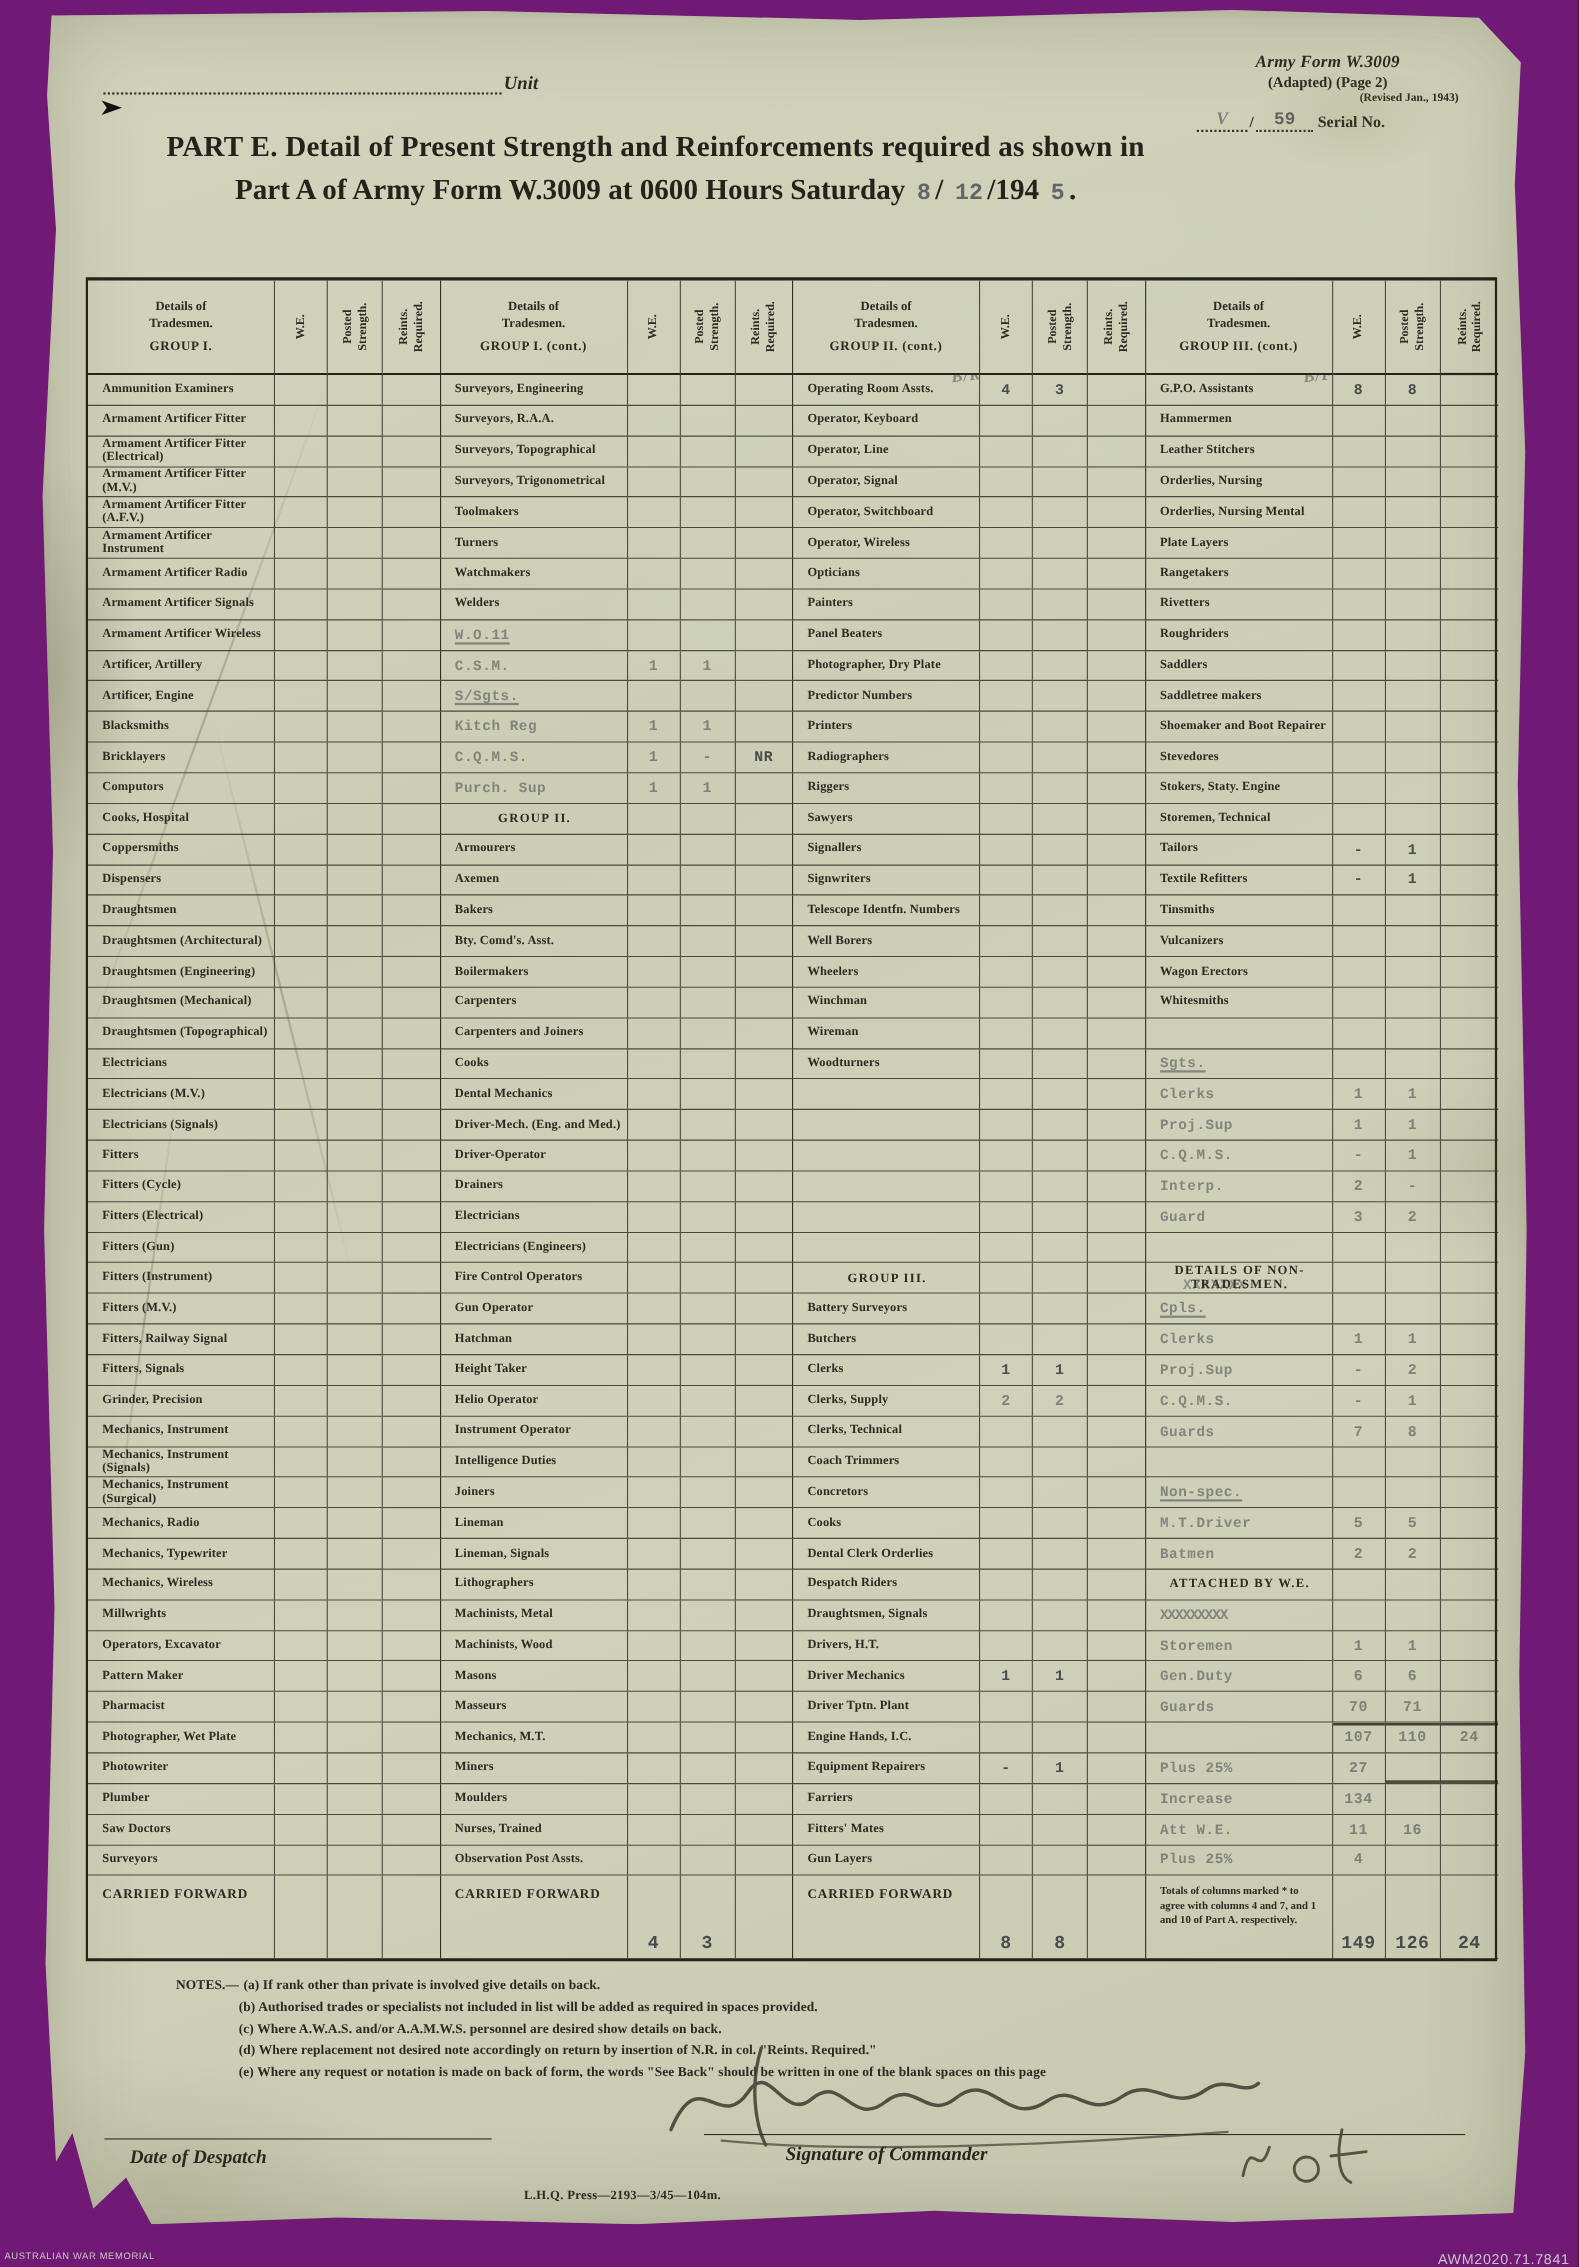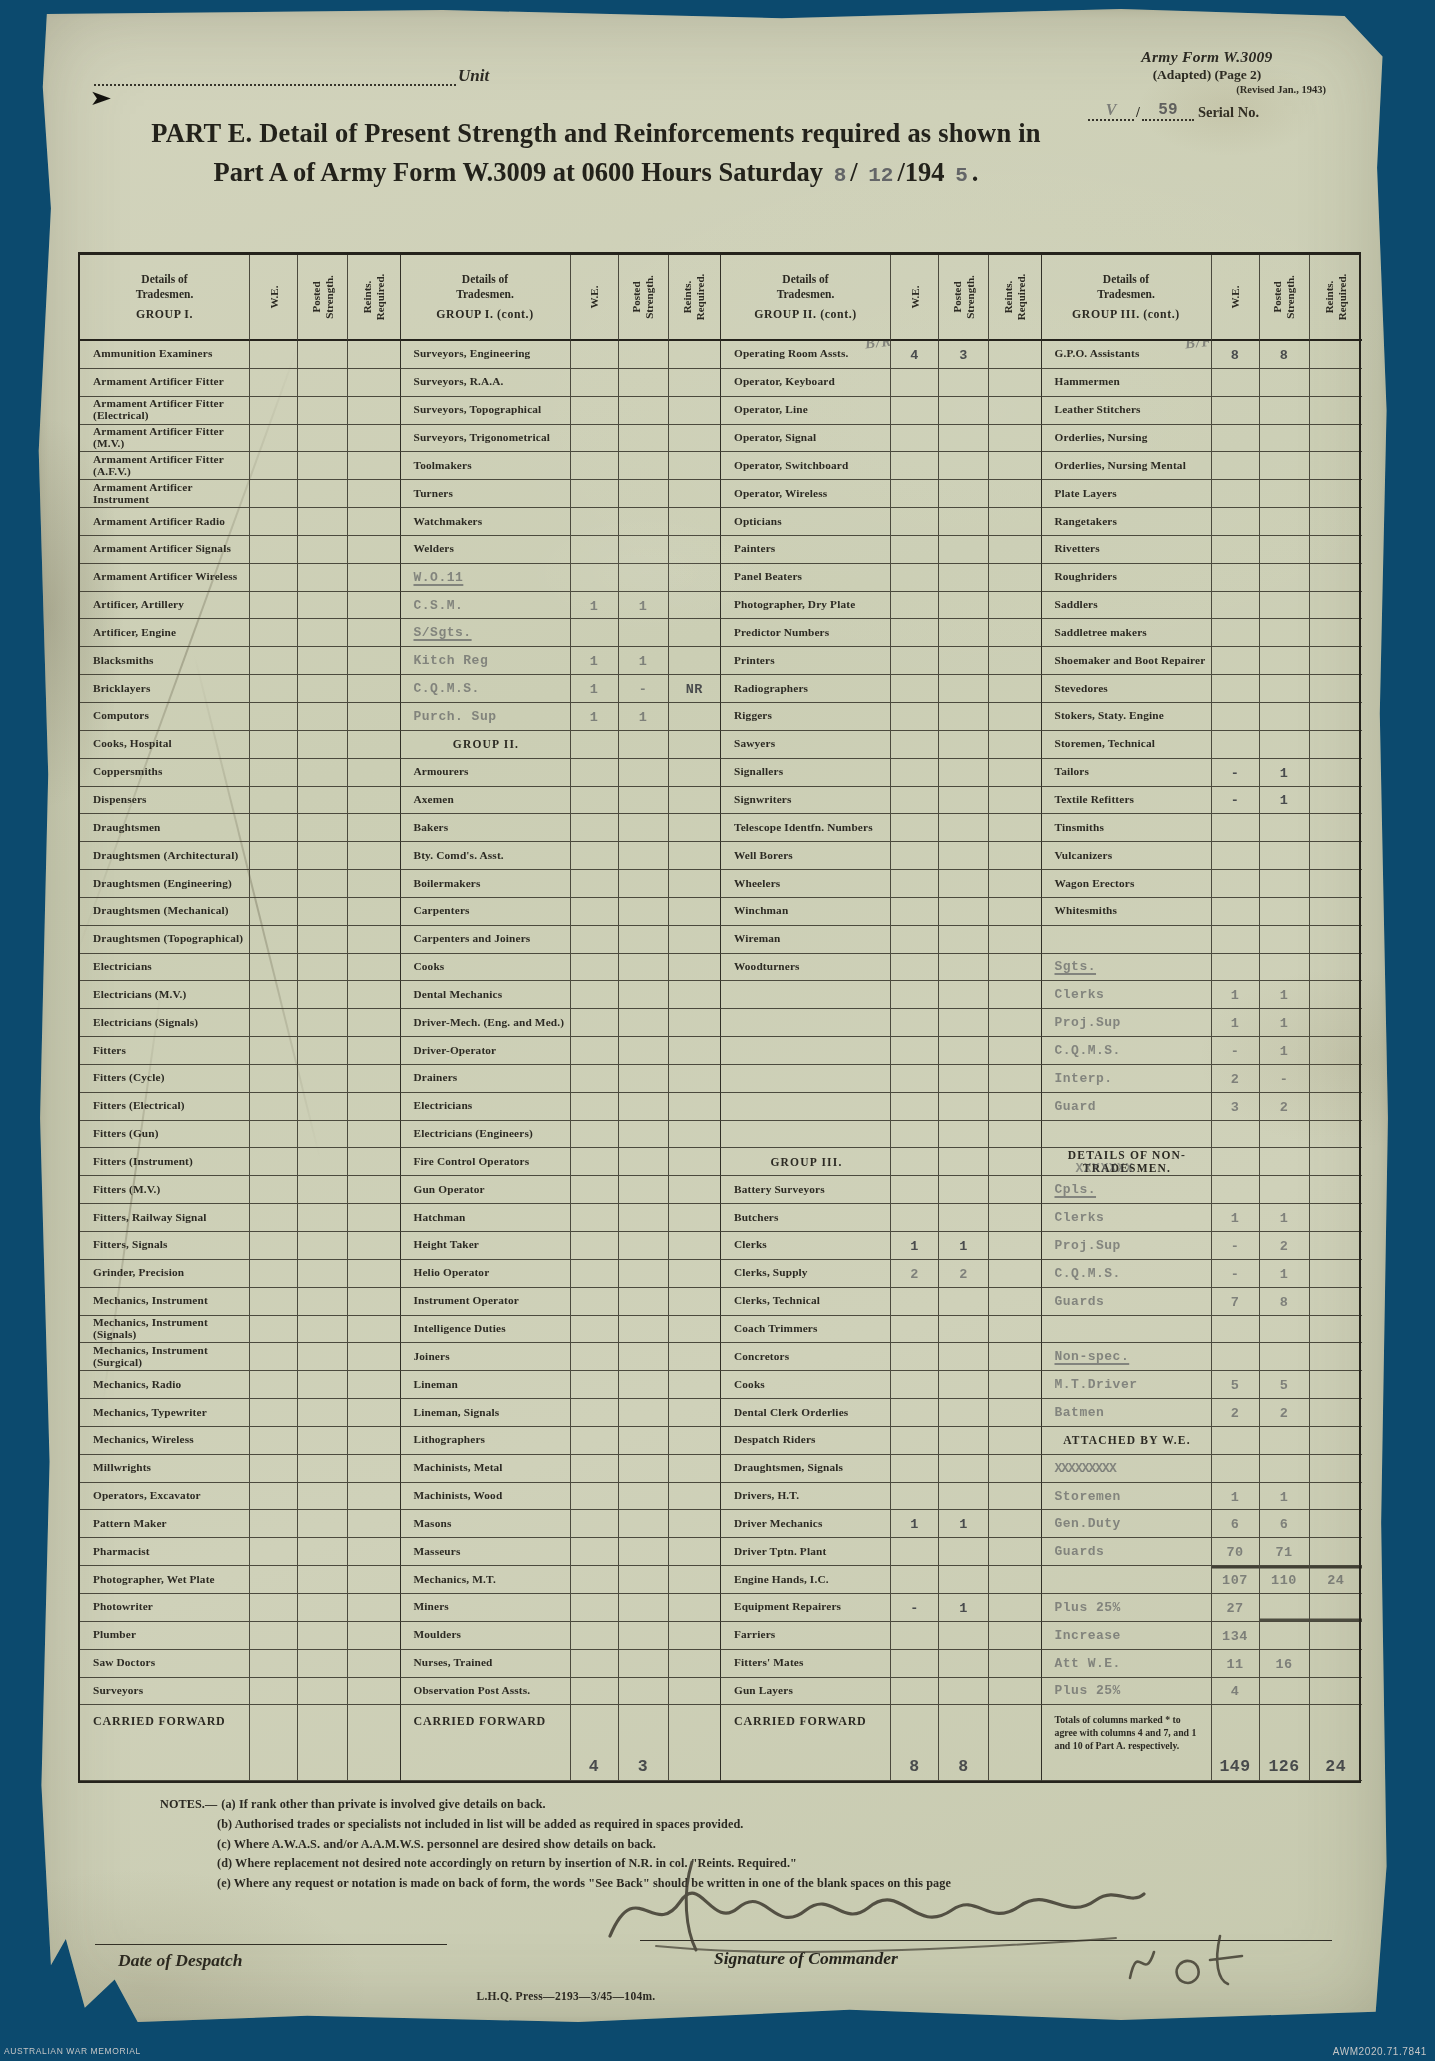--- a/index.html
+++ b/index.html
@@ -1,17 +1,17 @@
 <!DOCTYPE html>
 <html><head>
 <meta charset="utf-8">
 <style>
   * { margin:0; padding:0; box-sizing:border-box; }
   body { background:#060606; font-family:"Liberation Serif", serif; }
-  .stage { position:relative; width:1435px; height:2061px; background:#0c4a6e; overflow:hidden; }
+  .stage { position:relative; width:1435px; height:2061px; background:#701a75; overflow:hidden; }
 
   .paper {
     position:absolute; left:36px; top:6px; width:1356px; height:2022px;
     background:
       radial-gradient(ellipse 900px 500px at 70% 20%, rgba(255,255,255,0.05), transparent 60%),
       linear-gradient(160deg,#d3d4bd 0%, #cbceb4 35%, #cfd1b9 65%, #c6c9ae 100%);
     box-shadow: inset 0 0 90px rgba(75,70,45,0.30), inset 0 0 12px rgba(60,55,35,0.25);
     clip-path: polygon(0.8% 0.4%, 30% 0.2%, 55% 0.6%, 80% 0.15%, 96.5% 0.5%, 99.3% 2.5%, 98.9% 8%, 99.6% 20%, 99.1% 35%, 99.7% 55%, 99.2% 75%, 99.6% 92%, 98.8% 99.2%, 80% 99.6%, 60% 99.1%, 40% 99.7%, 20% 99.4%, 7.5% 99.7%, 5.8% 97.6%, 3.6% 99.0%, 2.2% 95.6%, 1.1% 96.9%, 0.4% 88%, 1% 72%, 0.3% 55%, 0.9% 38%, 0.2% 22%, 1.1% 10%, 0.5% 4%);
   }
   .stains { position:absolute; inset:0; pointer-events:none;
@@ -103,21 +103,21 @@
   .writeline { position:absolute; border-top:1.6px solid #2f2d25; }
   .wl1 { left:59px; top:1938px; width:352px; }
   .wl2 { left:604px; top:1934px; width:692px; }
   .despatch { position:absolute; left:82px; top:1944px; font-style:italic; font-weight:700; font-size:17.5px; color:#26241d; }
   .sigcmdr { position:absolute; left:678px; top:1942px; font-style:italic; font-weight:700; font-size:17.5px; color:#26241d; }
   .printline { position:absolute; left:0px; top:1984px; width:1060px; text-align:center; font-weight:700; font-size:11.5px; color:#2b2922; letter-spacing:0.3px; }
   .sigsvg { position:absolute; left:560px; top:1838px; }
   .sigsvg2 { position:absolute; left:1080px; top:1918px; }
 
   .bar-left { position:absolute; left:4px; top:2046px; font-family:"Liberation Sans", sans-serif; font-size:8.5px; color:#c6c6c6; letter-spacing:0.6px; }
-  .bar-right { position:absolute; right:8px; top:2046px; font-family:"Liberation Sans", sans-serif; font-size:10px; color:#c6c6c6; letter-spacing:0.6px; }
+  .bar-right { position:absolute; right:8px; top:2046px; font-family:"Liberation Sans", sans-serif; font-size:13px; color:#c6c6c6; letter-spacing:0.6px; }
 </style>
 </head>
 <body>
 
 <div class="stage">
   <div class="paper">
 
     <span class="arrow-stamp">➤</span>
     <div class="unit-row">
       <span class="unit-seg"></span>

